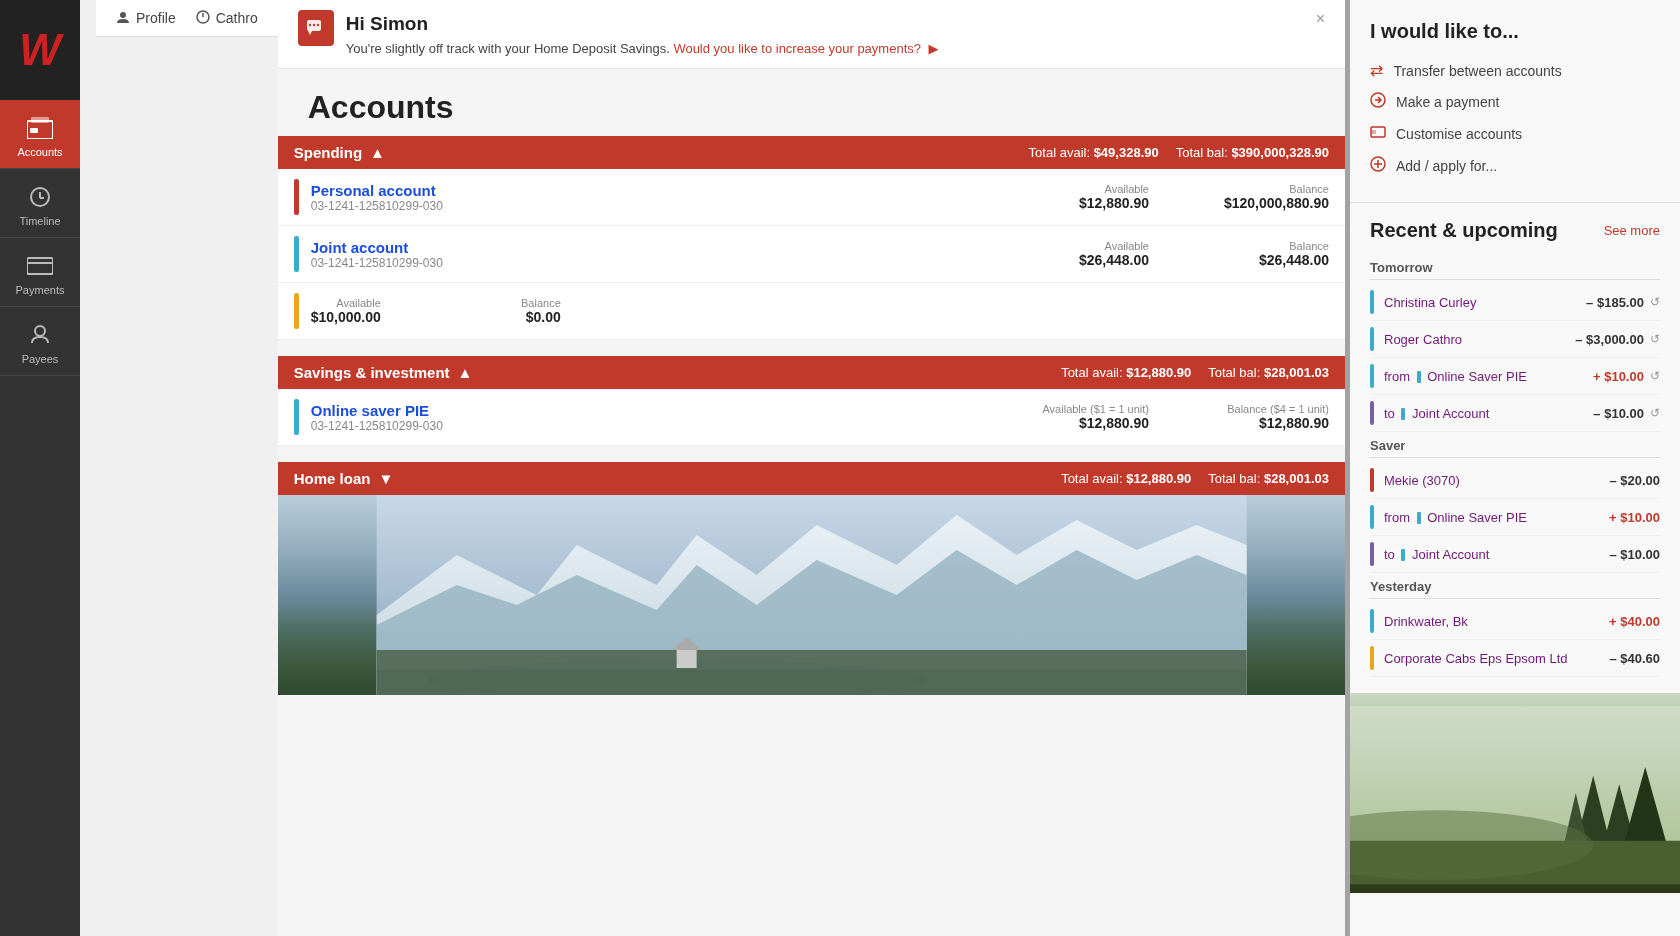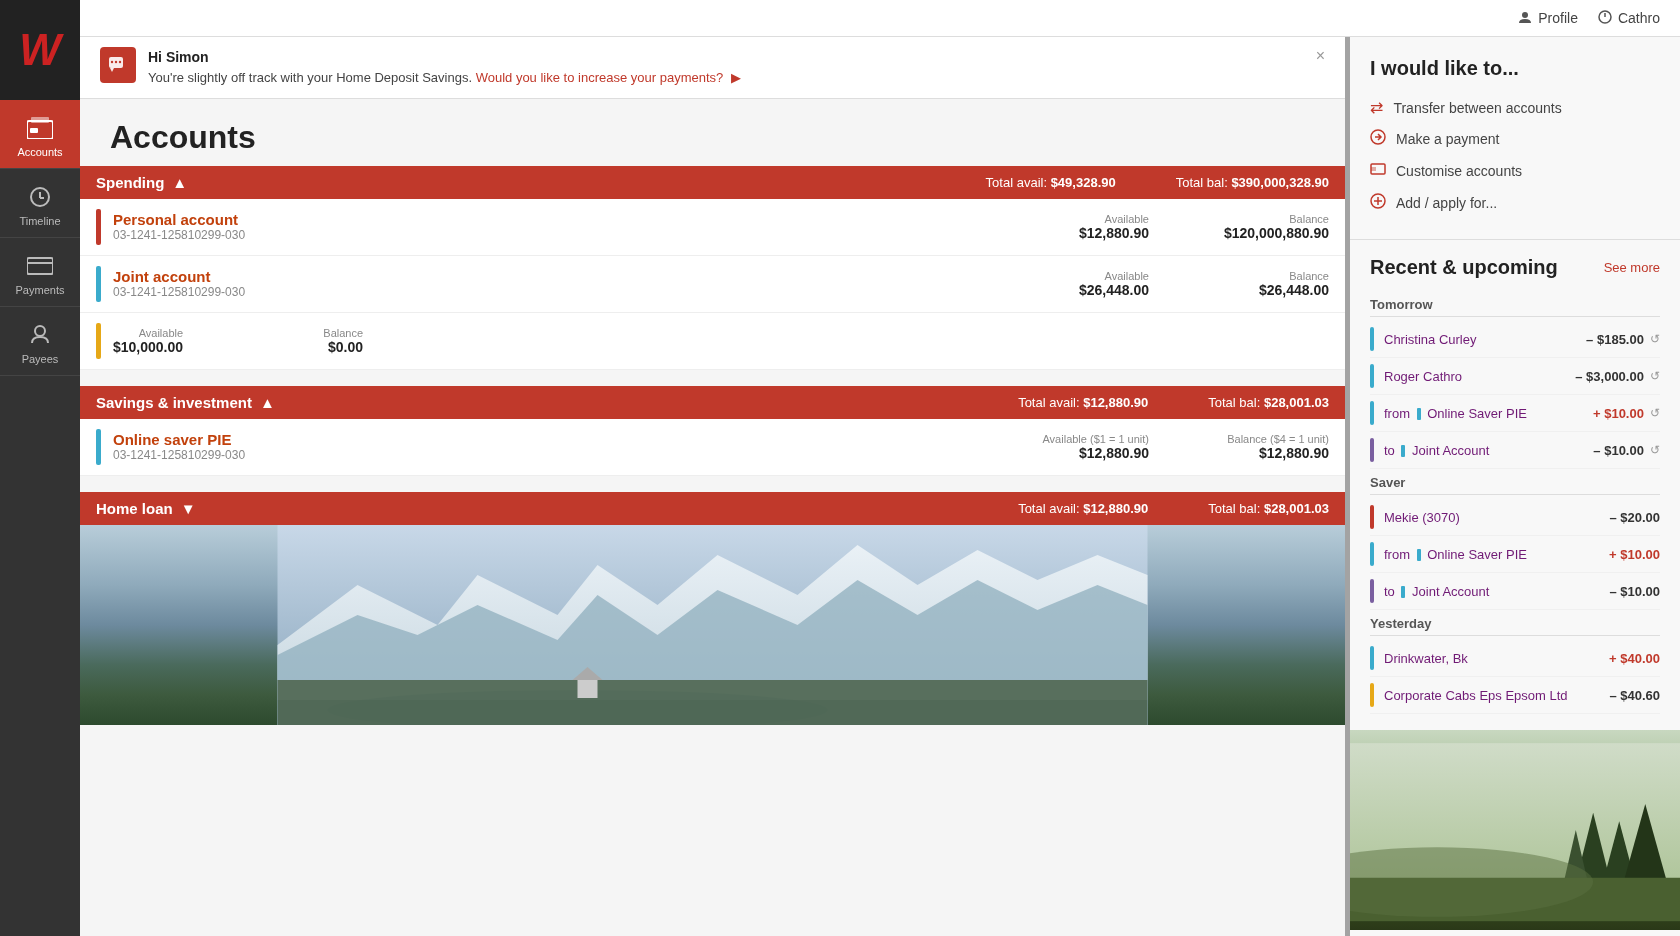--- a/index.html
+++ b/index.html
@@ -52,22 +52,23 @@
       margin-bottom: 4px;
       display: flex;
       align-items: center;
       justify-content: center;
     }
 
     
     .main-wrapper {
       flex: 1;
       display: flex;
-      flex-direction: column;
+      flex-direction: row;
       overflow: hidden;
+      padding-left: 16px;
     }
 
     
     .topbar {
       height: 37px;
       background: #fff;
       display: flex;
       align-items: center;
       justify-content: flex-end;
       padding: 0 20px;
@@ -120,21 +121,21 @@
       font-size: 18px;
       flex-shrink: 0;
     }
     .notif-close {
       margin-left: auto;
       cursor: pointer;
       color: #999;
       font-size: 16px;
     }
     .notif-text { font-size: 13px; color: #444; line-height: 1.5; }
-    .notif-text strong { font-size: 14px; color: #222; }
+    .notif-text strong { font-size: 19px; color: #222; }
     .notif-link { color: #c0392b; text-decoration: none; }
 
     
     .accounts-heading {
       padding: 20px 30px 10px;
       font-size: 32px;
       font-weight: bold;
       color: #222;
     }
 
@@ -151,21 +152,21 @@
     }
     .section-header-left {
       display: flex;
       align-items: flex-start;
       gap: 8px;
       font-size: 15px;
       font-weight: bold;
     }
     .section-header-totals {
       display: flex;
-      gap: 60px;
+      gap: 17px;
       font-size: 13px;
     }
     .section-header-totals span { color: #fff; }
 
     
     .account-row {
       background: #fff;
       padding: 10px 16px;
       display: flex;
       align-items: center;
@@ -173,21 +174,21 @@
       cursor: pointer;
     }
     .account-color-bar {
       width: 5px;
       height: 36px;
       border-radius: 2px;
       margin-right: 12px;
       flex-shrink: 0;
     }
     .account-info { flex: 1; }
-    .account-name { font-size: 15px; font-weight: bold; color: #c2410c; }
+    .account-name { font-size: 15px; font-weight: bold; color: #1d4ed8; }
     .account-number { font-size: 12px; color: #888; }
     .account-avail { text-align: right; margin-right: 40px; }
     .account-bal { text-align: right; min-width: 140px; }
     .account-avail-label, .account-bal-label { font-size: 11px; color: #888; }
     .account-avail-value, .account-bal-value { font-size: 14px; color: #222; font-weight: bold; }
 
     .section-gap { height: 16px; }
 
     
     .right-panel {

